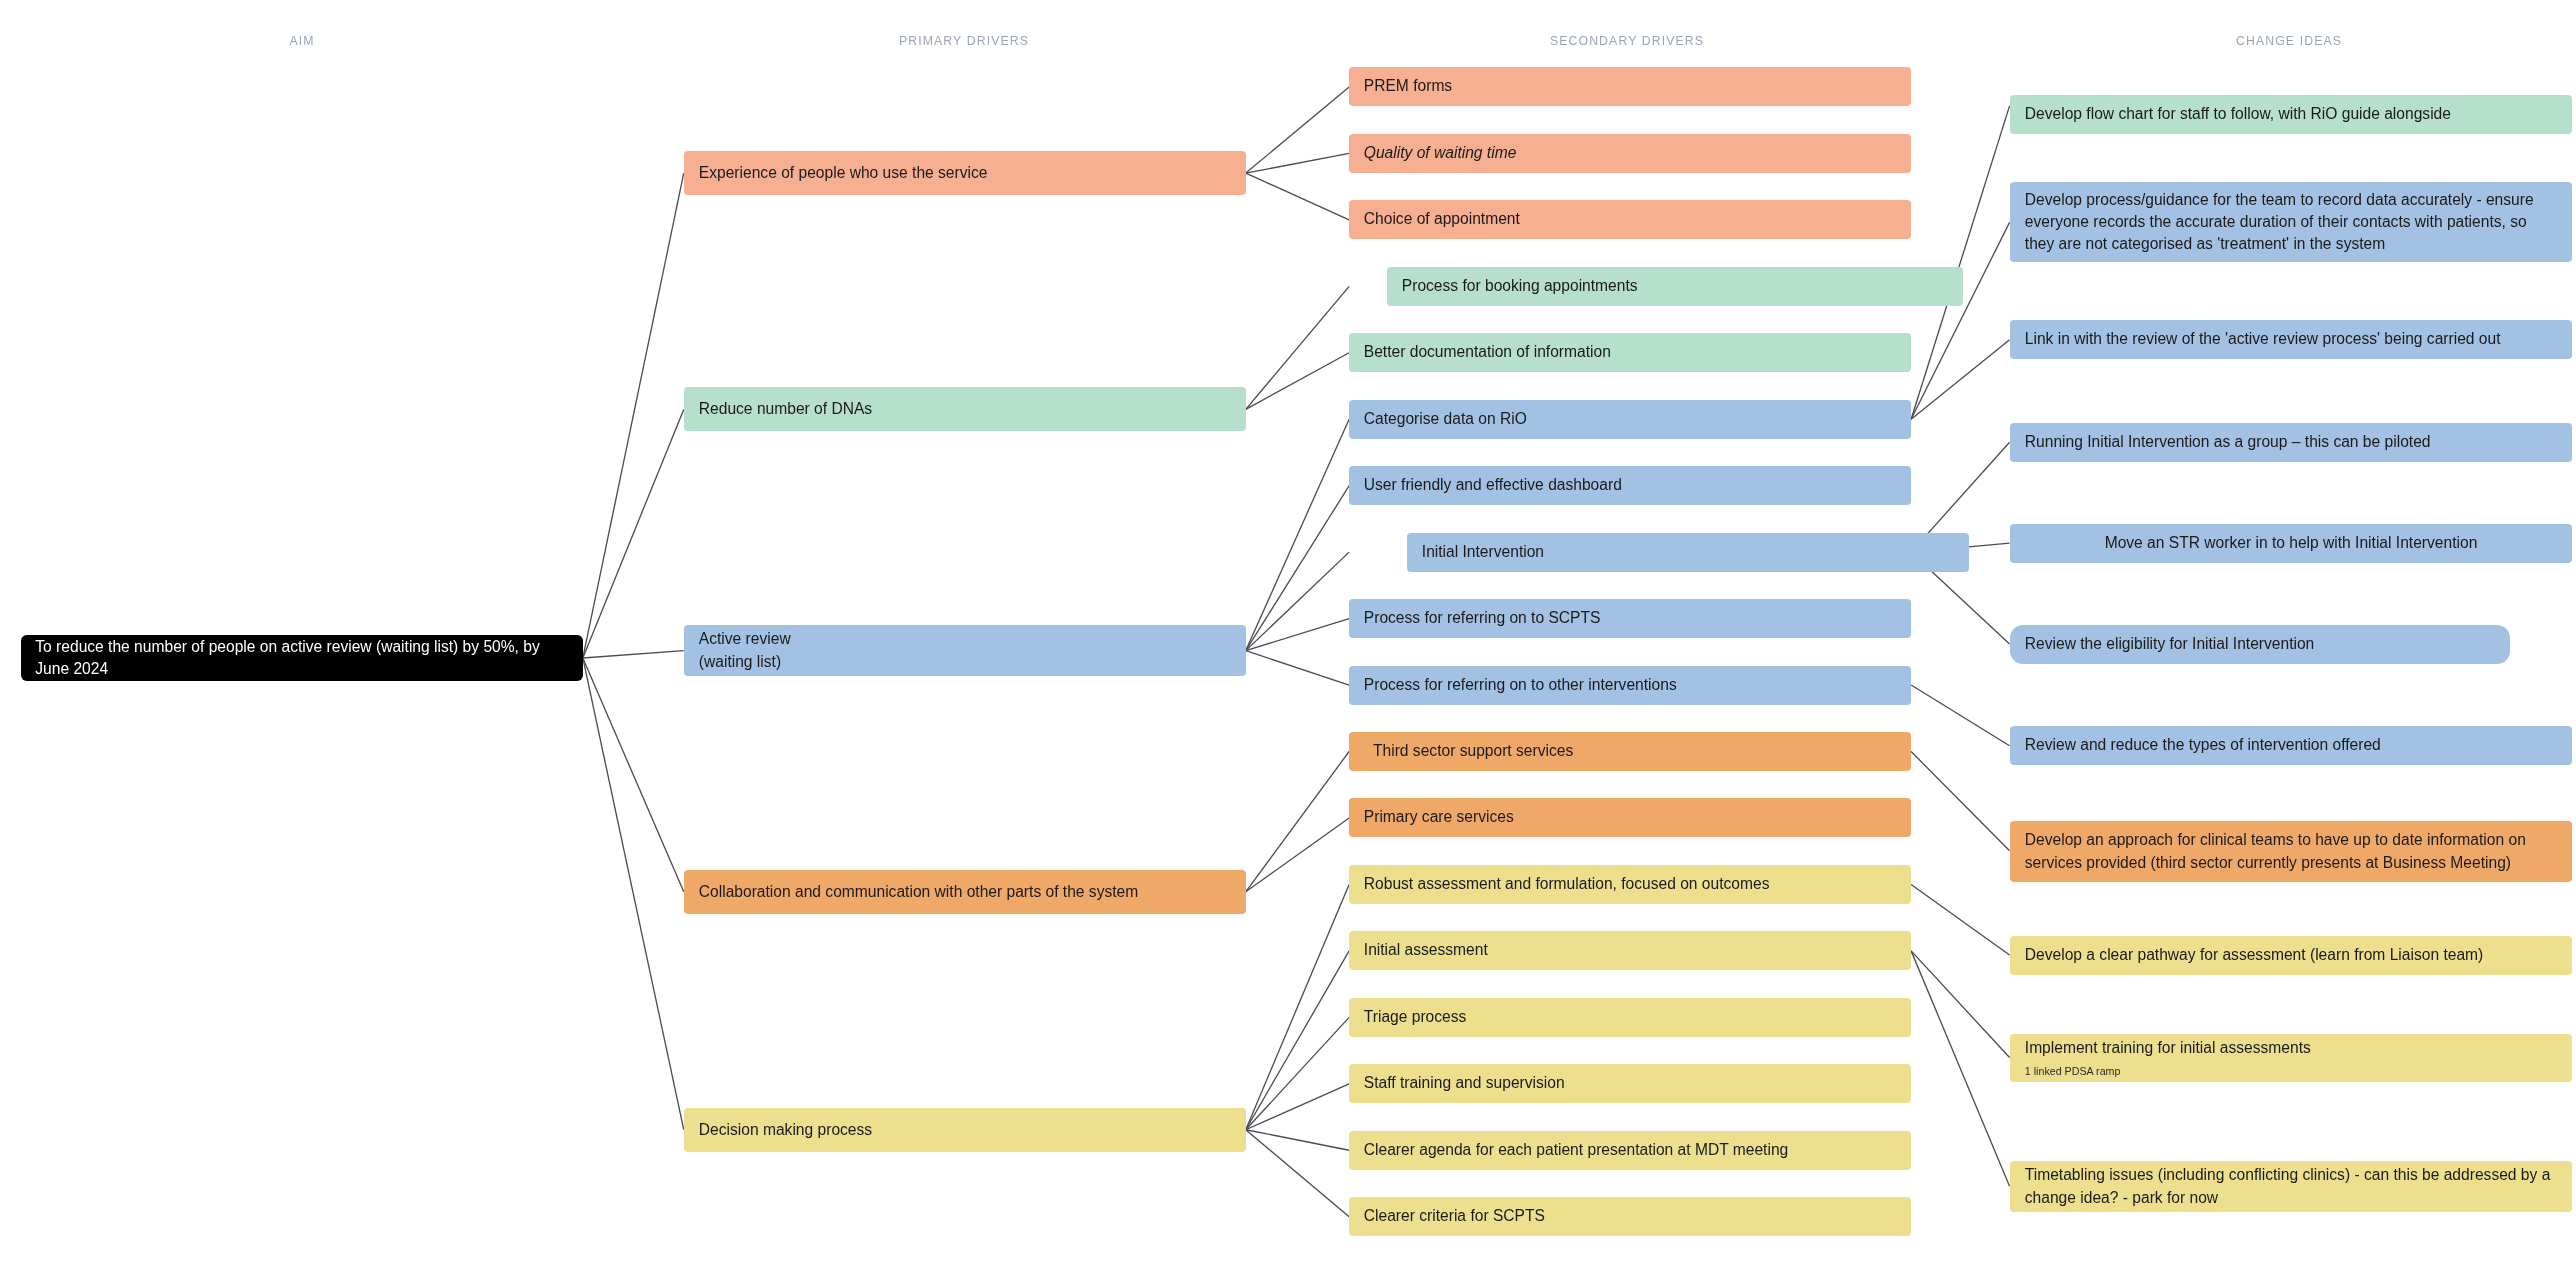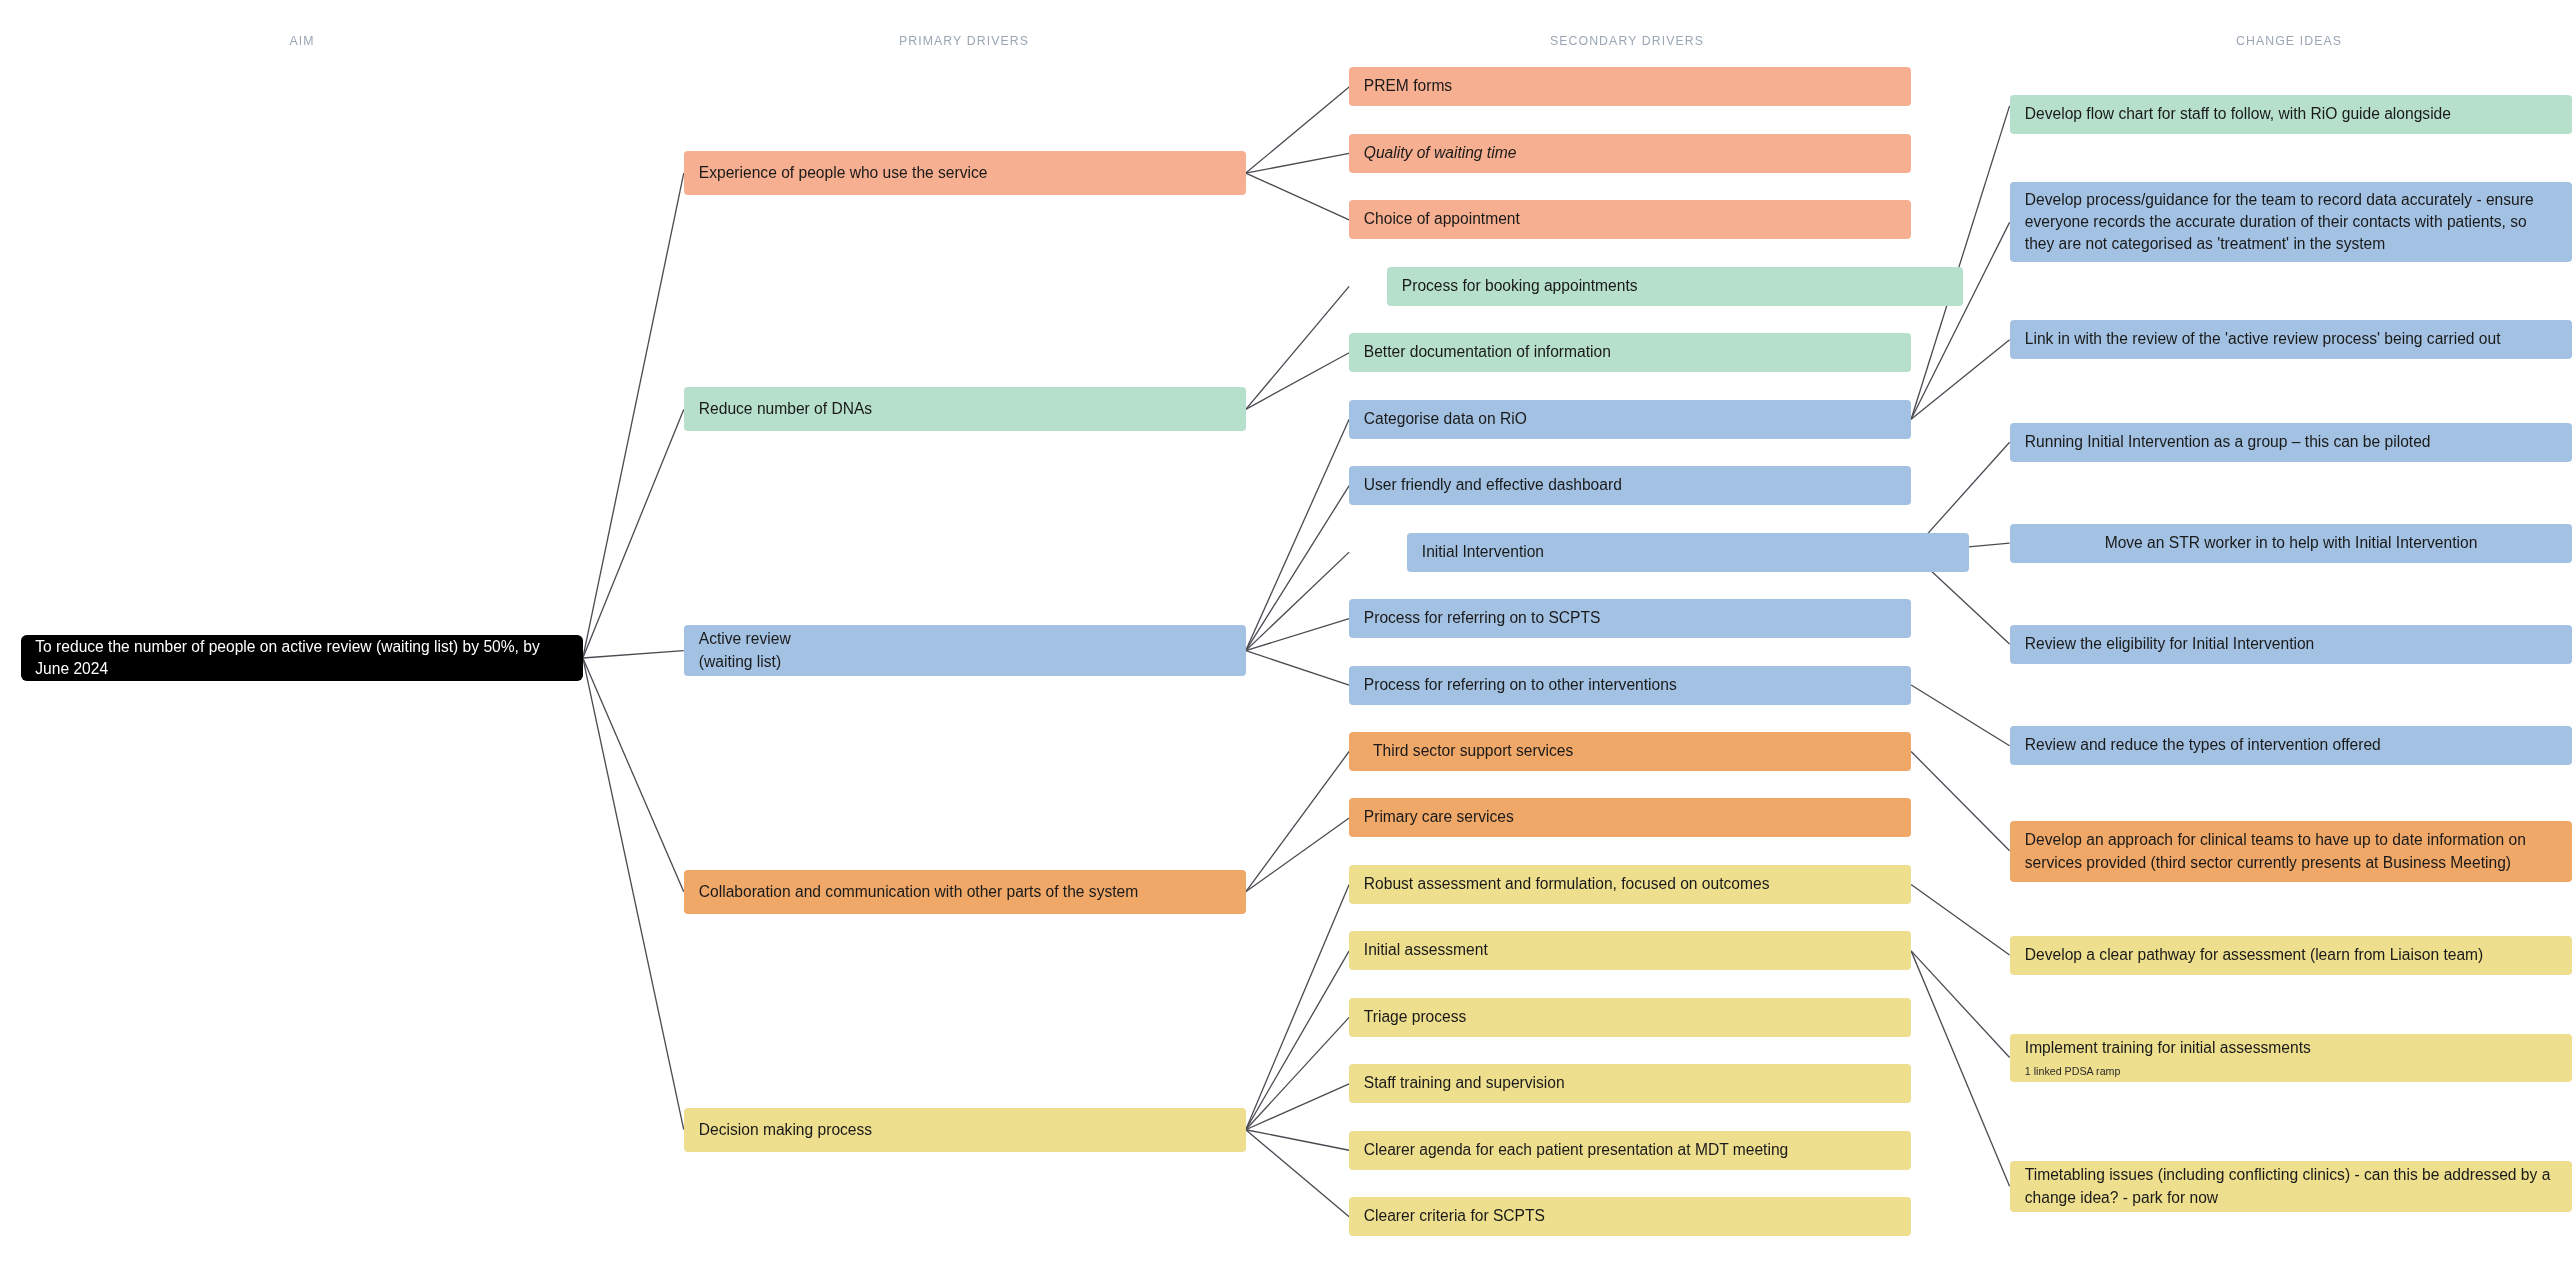--- a/index.html
+++ b/index.html
@@ -149,21 +149,21 @@
       </div>
       <div class="node c-blue" style="left: 2010px; top: 320px; width: 562px; height: 39px;">
         <div style="white-space: pre-line;">Link in with the review of the 'active review process' being carried out</div>
       </div>
       <div class="node c-blue" style="left: 2010px; top: 423px; width: 562px; height: 39px;">
         <div style="white-space: pre-line;">Running Initial Intervention as a group – this can be piloted</div>
       </div>
       <div class="node c-blue" style="left: 2010px; top: 524px; width: 562px; height: 39px;">
         <div style="white-space: pre-line; text-align: center;">Move an STR worker in to help with Initial Intervention</div>
       </div>
-      <div class="node c-blue" style="left: 2010px; top: 625px; width: 562px; height: 39px;">
+      <div class="node c-blue" style="left: 2010px; top: 625px; width: 500px; height: 39px; border-radius: 13px;">
         <div style="white-space: pre-line;">Review the eligibility for Initial Intervention</div>
       </div>
       <div class="node c-blue" style="left: 2010px; top: 726px; width: 562px; height: 39px;">
         <div style="white-space: pre-line;">Review and reduce the types of intervention offered</div>
       </div>
       <div class="node c-orange" style="left: 2010px; top: 821px; width: 562px; height: 61px;">
         <div style="white-space: pre-line;">Develop an approach for clinical teams to have up to date information on services provided (third sector currently presents at Business Meeting)</div>
       </div>
       <div class="node c-yellow" style="left: 2010px; top: 936px; width: 562px; height: 39px;">
         <div style="white-space: pre-line;">Develop a clear pathway for assessment (learn from Liaison team)</div>

